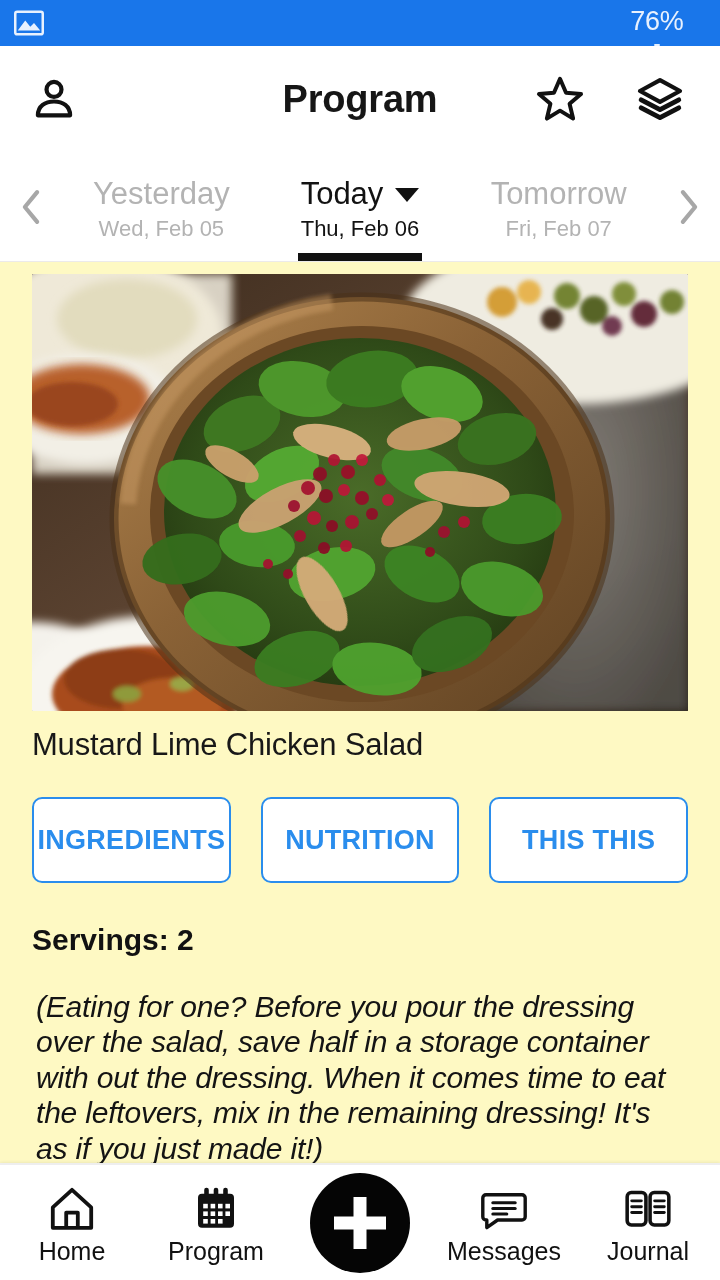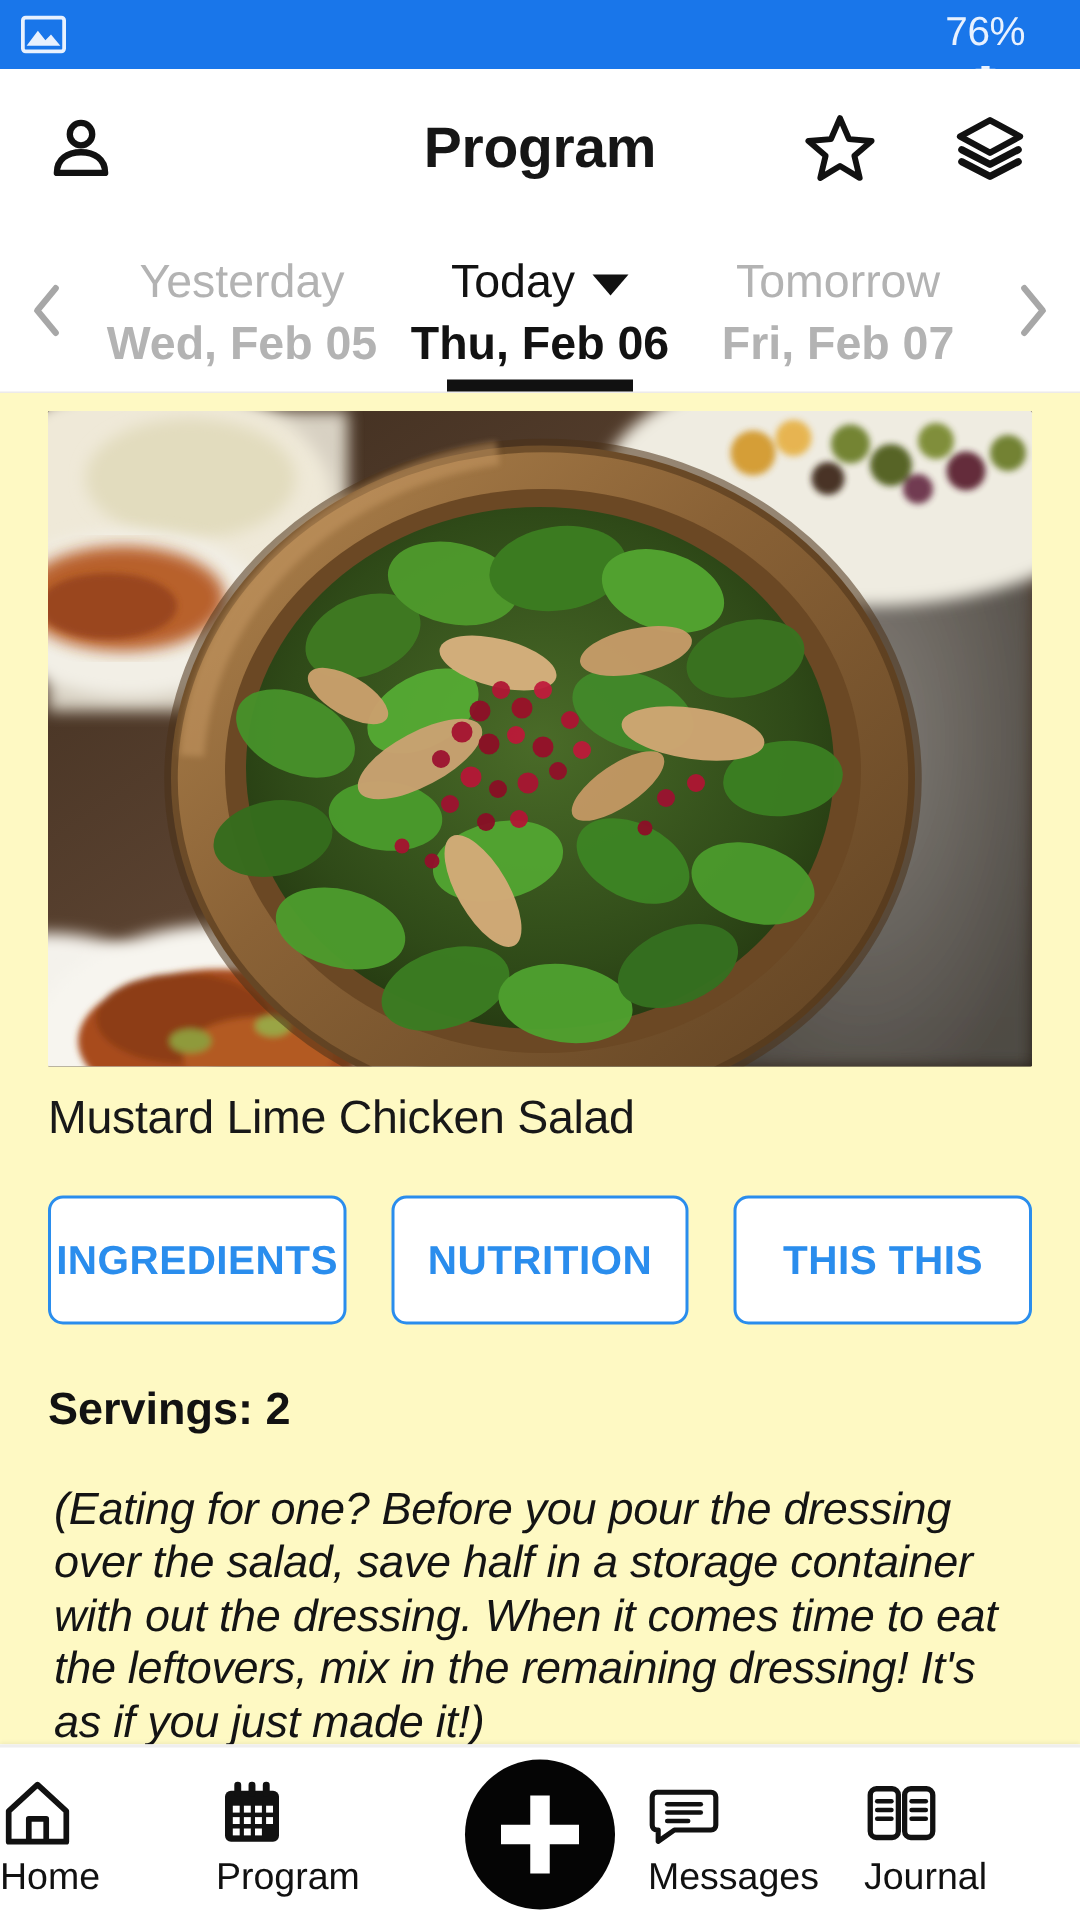--- a/index.html
+++ b/index.html
@@ -50,21 +50,21 @@
   .day-arrow svg { display:block; }
   .days { flex:1; display:flex; align-items:stretch; }
   .day {
     flex:1; display:flex; flex-direction:column; align-items:center; justify-content:center;
     position:relative; padding-top:4px;
   }
   .day-name {
     font-size:31px; color:#b3b3b3; font-weight:400; line-height:1.15;
     display:flex; align-items:center; gap:12px;
   }
-  .day-date { font-size:31px; color:#b3b3b3; font-weight:700; margin-top:5px; line-height:1.15; }
+  .day-date { font-size:22px; color:#b3b3b3; font-weight:400; margin-top:5px; line-height:1.15; }
   .day.active .day-name { color:#121212; }
   .day.active .day-date { color:#121212; }
   .caret { width:0;height:0;border-left:12px solid transparent;border-right:12px solid transparent;border-top:14px solid #111; display:inline-block; margin-top:4px;}
   .day-underline {
     position:absolute; bottom:0; left:50%; transform:translateX(-50%);
     width:124px; height:8px; background:#111;
   }
 
   
   .content { flex:1; overflow:hidden; background:#fef9c3; position:relative; }
@@ -94,21 +94,21 @@
   }
 
   
   .bottom-nav {
     flex:0 0 117px; height:117px; background:#fff;
     border-top:2px solid #eeeeee;
     display:flex; align-items:center; position:relative;
     box-shadow:0 -1px 3px rgba(0,0,0,0.07);
   }
   .nav-item {
-    flex:1; display:flex; flex-direction:column; align-items:flex-start; justify-content:center; gap:6px;
+    flex:1; display:flex; flex-direction:column; align-items:center; justify-content:center; gap:6px;
     height:100%;
   }
   .nav-label { font-size:25px; color:#111; line-height:1; }
   .nav-icon { height:52px; display:flex; align-items:flex-end; justify-content:center; }
   .fab-slot { flex:1; position:relative; height:100%; }
   .fab {
     position:absolute; left:50%; top:50%; transform:translate(-50%,-50%);
     width:100px; height:100px; border-radius:50%; background:#050505;
     display:flex; align-items:center; justify-content:center;
   }

